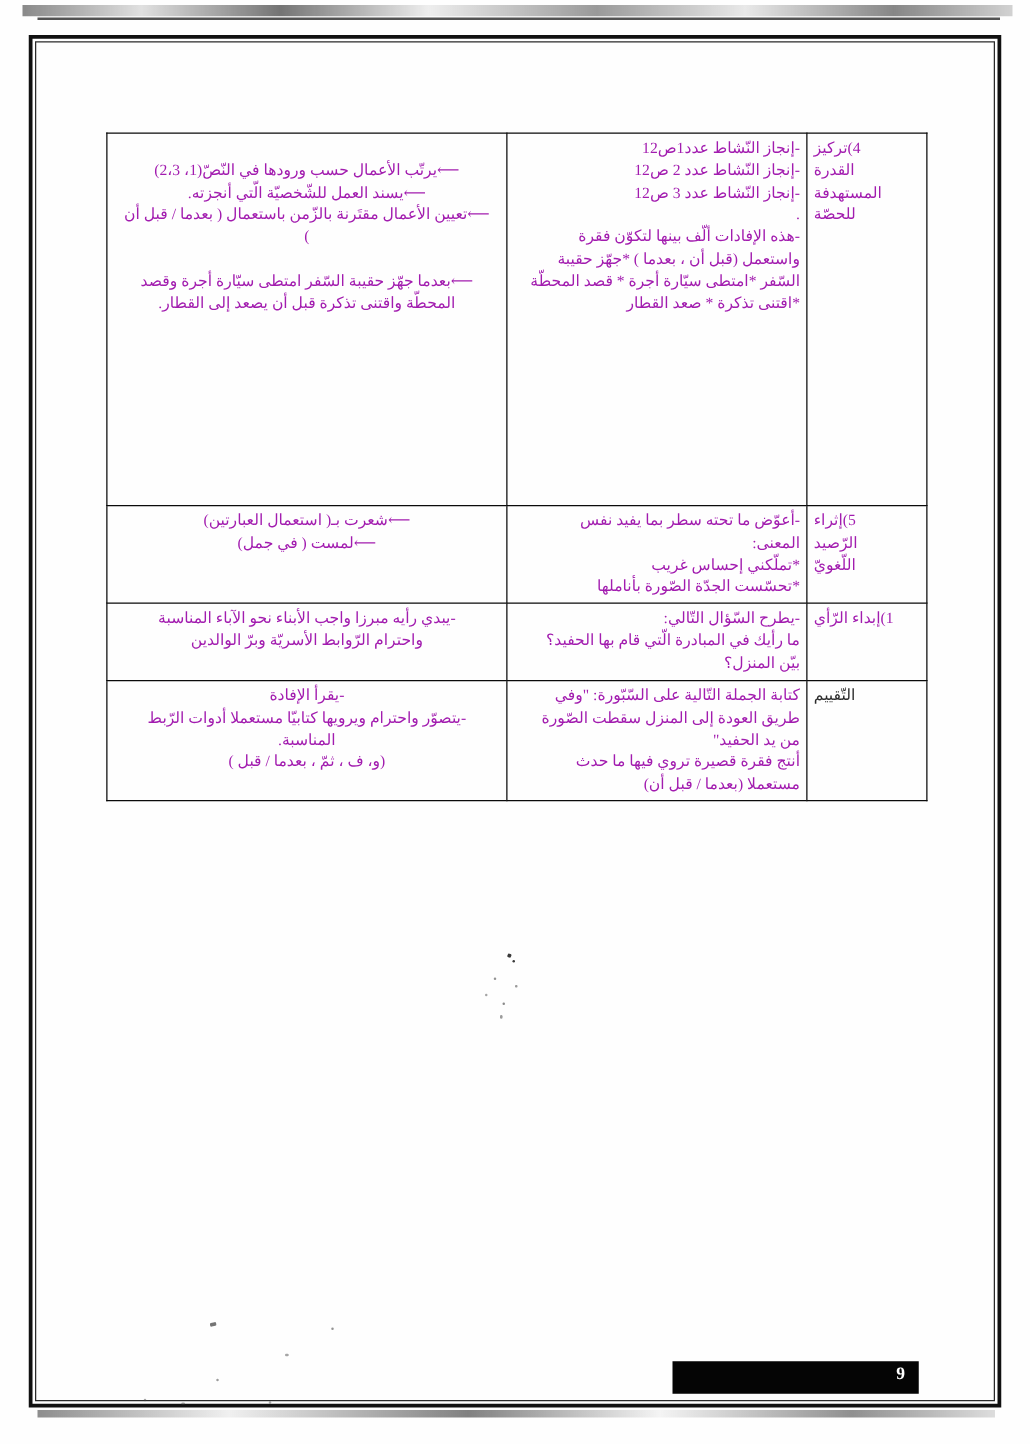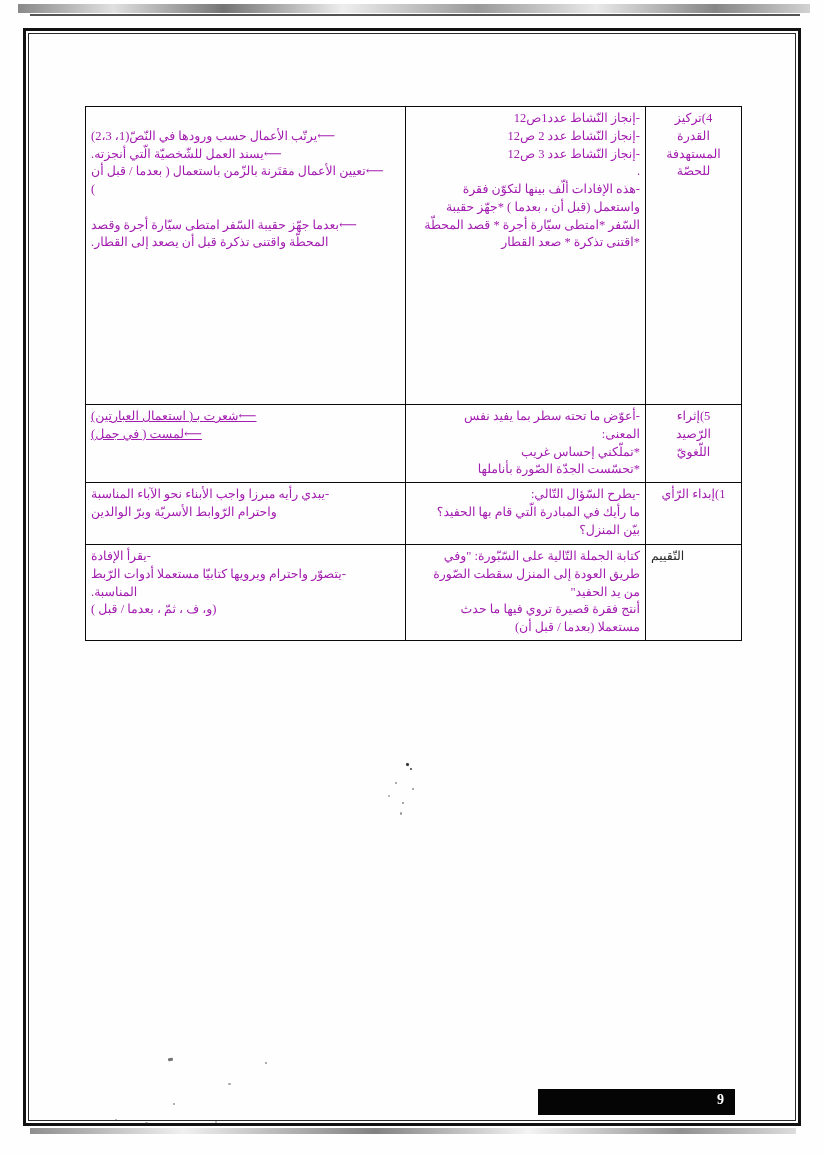--- a/index.html
+++ b/index.html
@@ -104,21 +104,21 @@
     line-height: 1.42;
     color: #a21caf;
   }
 
   col.col-label  { width: 96px; }
   col.col-mid    { width: 240px; }
   col.col-left   { width: 320px; }
 
   
   .cell-label {
-    text-align: center;
+    text-align: left;
     font-size: 12.5px;
     line-height: 1.45;
     white-space: pre-line;
   }
   .cell-label.compact { line-height: 1.42; margin-top: 12px; }
   .cell-label.faint {
     color: #2b2b2b;
     text-align: left;
     padding-right: 4px;
     margin-top: 34px;
@@ -127,33 +127,33 @@
   
   .cell-mid {
     text-align: right;
     white-space: pre-line;
     font-size: 12.4px;
     line-height: 1.5;
   }
 
   
   .cell-left {
-    text-align: left;
+    text-align: center;
     white-space: pre-line;
     font-size: 12.4px;
     line-height: 1.5;
   }
 
   .row-tall  { height: 298px; }
   .row-mid   { height: 74px; }
   .row-small { height: 62px; }
   .row-last  { height: 88px; }
 
   
-  .align-bottom { vertical-align: bottom; text-decoration: underline; }
+  .align-bottom { vertical-align: bottom; }
   .block-bottom {
     display: block;
     white-space: pre-line;
   }
 
   
   .footer-bar {
     position: absolute;
     left: 538px;
     top: 1089px;

